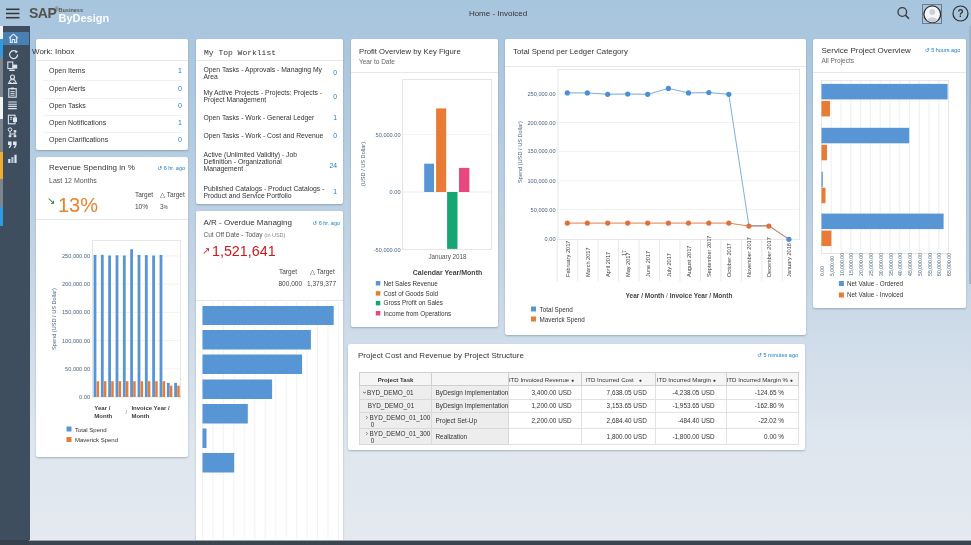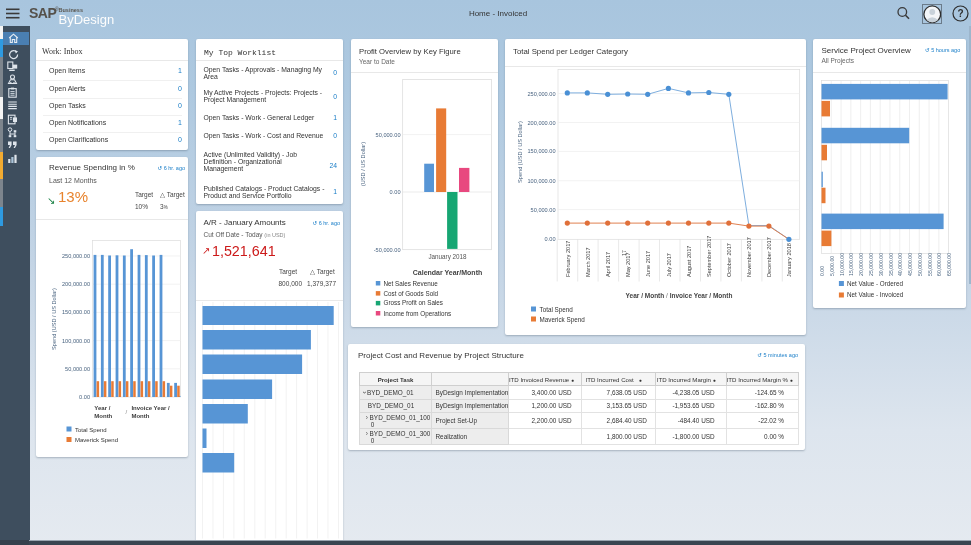--- a/index.html
+++ b/index.html
@@ -27,21 +27,21 @@
 
 <svg class="abs" style="left:5px;top:7px" width="16" height="14" viewBox="0 0 16 14">
   <rect x="1" y="1.5" width="13.5" height="1.6" fill="#3a3a3a"></rect>
   <rect x="1" y="5.7" width="13.5" height="1.6" fill="#3a3a3a"></rect>
   <rect x="1" y="9.9" width="13.5" height="1.6" fill="#3a3a3a"></rect>
 </svg>
 <div class="abs" style="left:29px;top:2px;width:120px;height:24px;">
   <span class="abs" style="left:0;top:3px;font-size:14px;font-weight:bold;color:#55514b;letter-spacing:-0.5px;">SAP</span>
   <span class="abs" style="left:26px;top:4px;font-size:5px;color:#55514b;">®</span>
   <span class="abs" style="left:29.5px;top:4.5px;font-size:5.5px;font-weight:bold;color:#5a564f;">Business</span>
-  <span class="abs" style="left:29.5px;top:9.5px;font-size:13px;font-weight:normal;color:#fdfdfd;text-align:center;">ByDesign</span>
+  <span class="abs" style="left:29.5px;top:9.5px;font-size:11px;font-weight:bold;color:#fdfdfd;text-align:center;">ByDesign</span>
 </div>
 <div class="abs" style="left:398px;top:8.5px;width:200px;text-align:center;font-size:8px;color:#333;">Home - Invoiced</div>
 <svg class="abs" style="left:896px;top:6px" width="15" height="15" viewBox="0 0 15 15">
   <circle cx="6.3" cy="6" r="4.3" fill="none" stroke="#3a3a3a" stroke-width="1.3"></circle>
   <line x1="9.5" y1="9.3" x2="13" y2="12.8" stroke="#3a3a3a" stroke-width="1.6"></line>
 </svg>
 <div class="abs" style="left:921.5px;top:3.5px;width:20.5px;height:20.5px;border:1px solid #6b7b8a;"></div>
 <svg class="abs" style="left:922.5px;top:4.5px" width="18.5" height="18.5" viewBox="0 0 19 19">
   <circle cx="9.5" cy="9.5" r="8.6" fill="#f4f6f8" stroke="#2e2e2e" stroke-width="1.3"></circle>
   <circle cx="9.5" cy="7.2" r="3" fill="#c9d2da"></circle>
@@ -106,21 +106,21 @@
   <path d="M1 1.5 H4.6 V5 L3 8 H1.6 L3 5 H1 Z" fill="#dfe5ec"></path>
   <path d="M6 1.5 H9.6 V5 L8 8 H6.6 L8 5 H6 Z" fill="#dfe5ec"></path>
 </svg>
 <svg class="abs" style="left:7px;top:153.2px" width="11" height="11" viewBox="0 0 11 11">
   <rect x="1.2" y="6" width="2.2" height="4" fill="#dfe5ec"></rect>
   <rect x="4.3" y="4" width="2.2" height="6" fill="#aac3d8"></rect>
   <rect x="7.4" y="1.8" width="2.2" height="8.2" fill="#dfe5ec"></rect>
 </svg>
 
 <div class="card" style="left:36px;top:39px;width:152px;height:111px;"></div>
-<div class="ctitle" style="left:42px;top:47px;font-family:Liberation Serif, serif;">Work: Inbox</div>
+<div class="ctitle" style="left:32px;top:47px;">Work: Inbox</div>
 <div class="sep" style="left:36px;top:60px;width:152px;"></div>
 <div class="abs rowlbl" style="left:49px;top:67px;">Open Items</div>
 <div class="abs rowval" style="left:140px;top:67px;width:42px;text-align:right;">1</div>
 <div class="abs rowlbl" style="left:49px;top:84.5px;">Open Alerts</div>
 <div class="abs rowval" style="left:140px;top:84.5px;width:42px;text-align:right;">0</div>
 <div class="abs rowlbl" style="left:49px;top:101.5px;">Open Tasks</div>
 <div class="abs rowval" style="left:140px;top:101.5px;width:42px;text-align:right;">0</div>
 <div class="abs rowlbl" style="left:49px;top:119px;">Open Notifications</div>
 <div class="abs rowval" style="left:140px;top:119px;width:42px;text-align:right;">1</div>
 <div class="abs rowlbl" style="left:49px;top:136px;">Open Clarifications</div>
@@ -144,21 +144,21 @@
 <div class="abs rowlbl" style="left:203.5px;top:150.5px;width:110px;font-size:6.8px;line-height:7.4px;">Active (Unlimited Validity) - Job Definition - Organizational Management</div>
 <div class="abs rowval" style="left:305px;top:161.5px;width:32px;text-align:right;font-size:6.8px;">24</div>
 <div class="abs rowlbl" style="left:203.5px;top:184.5px;width:125px;font-size:6.8px;line-height:7.4px;">Published Catalogs - Product Catalogs - Product and Service Portfolio</div>
 <div class="abs rowval" style="left:305px;top:188px;width:32px;text-align:right;font-size:6.8px;">1</div>
 
 <div class="card" style="left:36px;top:157px;width:152px;height:300px;"></div>
 <div class="ctitle" style="left:49px;top:163px;">Revenue Spending in %</div>
 <div class="refresh" style="left:157.5px;top:164.5px;">↺ 6 hr. ago</div>
 <div class="csub" style="left:49px;top:176.5px;font-size:7px;color:#555;">Last 12 Months</div>
 <div class="abs" style="left:47px;top:195px;font-size:10px;color:#1c8247;">↘</div>
-<div class="abs" style="left:58px;top:188px;font-size:15px;color:#e8832d;">13%</div>
+<div class="abs" style="left:58px;top:194px;font-size:20px;color:#e8832d;">13%</div>
 <div class="abs" style="left:135px;top:190.5px;font-size:6.5px;color:#444;">Target</div>
 <div class="abs" style="left:160px;top:190.5px;font-size:6.5px;color:#444;">△ Target</div>
 <div class="abs" style="left:135px;top:202.5px;font-size:6.5px;color:#444;">10%</div>
 <div class="abs" style="left:160px;top:202.5px;font-size:6.5px;color:#444;">3<span style="font-size:4.5px;">%</span></div>
 <div class="sep" style="left:36px;top:219px;width:152px;"></div>
 <svg class="abs" style="left:36px;top:221px" width="152" height="236" viewBox="0 0 152 236" font-family="Liberation Sans">
   <rect x="56.5" y="19.5" width="88" height="156.5" fill="none" stroke="#dcdcdc" stroke-width="0.7"></rect>
   <g stroke="#ececec" stroke-width="0.7">
     <line x1="56.5" x2="144.5" y1="147.8" y2="147.8"></line>
     <line x1="56.5" x2="144.5" y1="119.6" y2="119.6"></line>
@@ -211,21 +211,21 @@
     <text x="95.4" y="189">Invoice Year /</text>
     <text x="95.4" y="196.5">Month</text>
   </g>
   <rect x="30.5" y="205.5" width="5" height="5" fill="#5795d5"></rect>
   <text x="39" y="210.5" font-size="6" fill="#333">Total Spend</text>
   <rect x="30.5" y="216" width="5" height="5" fill="#e87b35"></rect>
   <text x="39" y="221" font-size="6" fill="#333">Maverick Spend</text>
 </svg>
 
 <div class="card" style="left:195.5px;top:211px;width:147.5px;height:334px;"></div>
-<div class="ctitle" style="left:203.5px;top:218px;">A/R - January Amounts</div>
+<div class="ctitle" style="left:203.5px;top:218px;">A/R - Overdue Managing</div>
 <div class="refresh" style="left:312.5px;top:219.5px;">↺ 6 hr. ago</div>
 <div class="csub" style="left:203.5px;top:231px;font-size:6.5px;color:#555;">Cut Off Date - Today <span style="font-size:5.5px;color:#888;">(in USD)</span></div>
 <div class="abs" style="left:202px;top:245px;font-size:10px;color:#cc1919;">↗</div>
 <div class="abs" style="left:212px;top:243px;font-size:14.3px;color:#cc1919;">1,521,641</div>
 <div class="abs" style="left:279px;top:268px;font-size:6.5px;color:#444;">Target</div>
 <div class="abs" style="left:310px;top:268px;font-size:6.5px;color:#444;">△ Target</div>
 <div class="abs" style="left:272px;top:280px;width:30px;text-align:right;font-size:6.5px;color:#444;">800,000</div>
 <div class="abs" style="left:300px;top:280px;width:36px;text-align:right;font-size:6.5px;color:#444;">1,379,377</div>
 <div class="sep" style="left:195.5px;top:299.5px;width:147.5px;"></div>
 <svg class="abs" style="left:195.5px;top:300px" width="147.5" height="238.5" viewBox="0 0 147.5 238.5">

